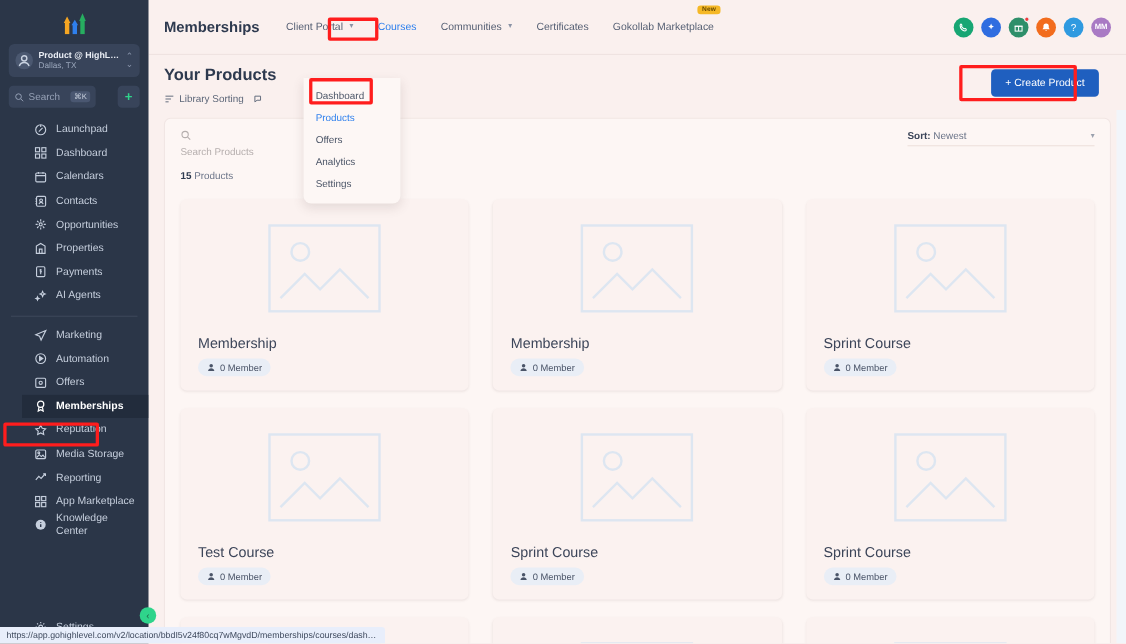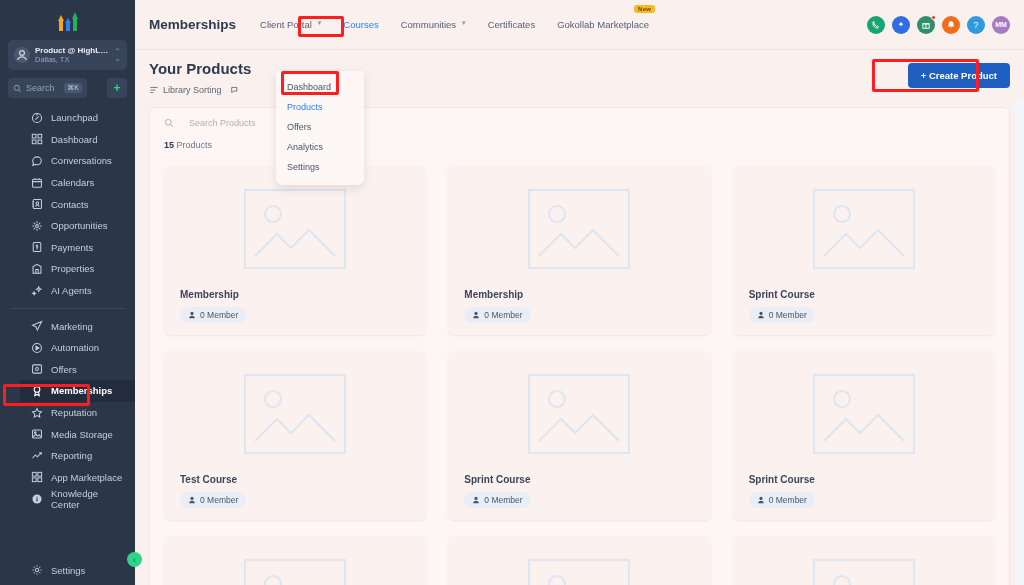--- a/index.html
+++ b/index.html
@@ -157,42 +157,42 @@
   .content { flex: 1; position: relative; overflow: hidden; padding: 0 14px; }
   .content-head { padding: 10px 0 0 0; position: relative; }
   .ptitle { font-size: 15px; font-weight: bold; color: #2e3a4f; }
   .subbar { display: flex; align-items: flex-end; gap: 8px; margin-top: 8px; }
   .subitem {
     display: flex; align-items: center; gap: 4px;
     font-size: 9px; color: #5c6678; cursor: pointer;
   }
   .subitem svg { width: 10px; height: 10px; }
   .create-btn {
-    position: absolute; right: 0; top: 13px;
+    position: absolute; right: 11px; top: 13px;
     background: #1f5fbf; color: #fff;
-    font-size: 9.5px; font-weight: bold;
+    font-size: 9.5px; font-weight: normal;
     padding: 7px 13px; border-radius: 4px;
     border: none; cursor: pointer;
     white-space: nowrap;
   }
 
   .panel {
     margin-top: 12px;
     background: #fdf6f4;
     border: 1px solid #f1e6e4;
     border-radius: 6px 6px 0 0;
     height: 100%;
     position: relative;
     overflow: hidden;
   }
   .panel-head {
     display: flex; align-items: flex-start; justify-content: space-between;
     padding: 10px 14px 0 14px;
   }
-  .psearch { display: flex; align-items: flex-start; gap: 15px; }
+  .psearch { display: flex; align-items: flex-start; gap: 5px; flex-direction: column; }
   .psearch .ph { font-size: 9px; color: #b5aead; }
   .psearch svg { width: 10px; height: 10px; }
   .pcount { font-size: 9px; color: #6b7488; margin: 12px 0 0 14px; }
   .pcount b { color: #2e3a4f; }
   .sortsel {
     display: flex; align-items: center; gap: 40px;
     font-size: 9px; color: #6b7488; cursor: pointer;
     border-bottom: 1px solid #eee0dd; padding-bottom: 4px;
     min-width: 170px; justify-content: space-between;
   }
@@ -210,21 +210,21 @@
     border-radius: 6px;
     box-shadow: 0 1px 2px rgba(120,100,98,.10);
     padding: 10px 10px 12px 10px;
     cursor: pointer;
   }
   .thumb {
     height: 105px;
     display: flex; align-items: center; justify-content: center;
   }
   .thumb svg { width: 108px; height: 86px; }
-  .card-title { font-size: 10px; font-weight: bold; color: #3c4559; margin: 8px 0 0 6px; }
+  .card-title { font-size: 13px; font-weight: normal; color: #3c4559; margin: 8px 0 0 6px; }
   .member-pill {
     display: inline-flex; align-items: center; gap: 4px;
     background: #e9eef6; border-radius: 10px;
     padding: 3px 8px; margin: 7px 0 0 6px;
     font-size: 8.5px; color: #4a5468;
   }
   .member-pill svg { width: 8px; height: 8px; }
 
   
   .dropdown {
@@ -323,28 +323,20 @@
               <rect x="8.2" y="1.5" width="4.3" height="4.3"></rect>
               <rect x="1.5" y="8.2" width="4.3" height="4.3"></rect>
               <rect x="8.2" y="8.2" width="4.3" height="4.3"></rect>
             </svg>
         </span>
         <span class="lbl">Dashboard</span>
       </div>
       <div class="nav-item">
         <span class="ico">
           <svg viewBox="0 0 14 14" fill="none" stroke="#c6cfdd" stroke-width="1.2">
-              <path d="M12 6.8c0 2.6-2.2 4.6-5 4.6-.7 0-1.4-.1-2-.4L2 12l.9-2.2C2.3 9 2 7.9 2 6.8 2 4.2 4.2 2.2 7 2.2s5 2 5 4.6z"></path>
-            </svg>
-        </span>
-        <span class="lbl">Conversations</span>
-      </div>
-      <div class="nav-item">
-        <span class="ico">
-          <svg viewBox="0 0 14 14" fill="none" stroke="#c6cfdd" stroke-width="1.2">
               <rect x="1.8" y="2.6" width="10.4" height="9.4" rx="1.2"></rect>
               <path d="M1.8 5.4h10.4M4.6 1.5v2M9.4 1.5v2"></path>
             </svg>
         </span>
         <span class="lbl">Calendars</span>
       </div>
       <div class="nav-item">
         <span class="ico">
           <svg viewBox="0 0 14 14" fill="none" stroke="#c6cfdd" stroke-width="1.2">
               <rect x="2.6" y="1.8" width="9.6" height="10.4" rx="1.2"></rect>
@@ -360,34 +352,34 @@
           <svg viewBox="0 0 14 14" fill="none" stroke="#c6cfdd" stroke-width="1.2">
               <circle cx="7" cy="7" r="1.6"></circle>
               <path d="M7 1.6v2.2M7 10.2v2.2M1.6 7h2.2M10.2 7h2.2M3.2 3.2l1.6 1.6M9.2 9.2l1.6 1.6M10.8 3.2 9.2 4.8M4.8 9.2l-1.6 1.6"></path>
             </svg>
         </span>
         <span class="lbl">Opportunities</span>
       </div>
       <div class="nav-item">
         <span class="ico">
           <svg viewBox="0 0 14 14" fill="none" stroke="#c6cfdd" stroke-width="1.2">
+              <path d="M2.4 12V4.2l4.6-2.6 4.6 2.6V12z"></path>
+              <path d="M5.6 12V7.6h2.8V12"></path>
+            </svg>
+        </span>
+        <span class="lbl">Properties</span>
+      </div>
+      <div class="nav-item">
+        <span class="ico">
+          <svg viewBox="0 0 14 14" fill="none" stroke="#c6cfdd" stroke-width="1.2">
               <rect x="2.6" y="1.8" width="8.8" height="10.4" rx="1.2"></rect>
               <path d="M7 4.2v5.6M5.6 5.2h2.4M6 7h2.4"></path>
             </svg>
         </span>
         <span class="lbl">Payments</span>
-      </div>
-      <div class="nav-item">
-        <span class="ico">
-          <svg viewBox="0 0 14 14" fill="none" stroke="#c6cfdd" stroke-width="1.2">
-              <path d="M2.4 12V4.2l4.6-2.6 4.6 2.6V12z"></path>
-              <path d="M5.6 12V7.6h2.8V12"></path>
-            </svg>
-        </span>
-        <span class="lbl">Properties</span>
       </div>
       <div class="nav-item">
         <span class="ico">
           <svg viewBox="0 0 14 14" fill="none" stroke="#c6cfdd" stroke-width="1.2">
               <path d="M9 2.2l.8 1.9 1.9.8-1.9.8-.8 1.9-.8-1.9-1.9-.8 1.9-.8z"></path>
               <path d="M3.6 8l.5 1.2 1.2.5-1.2.5-.5 1.2-.5-1.2-1.2-.5 1.2-.5z"></path>
             </svg>
         </span>
         <span class="lbl">AI Agents</span>
       </div>
@@ -571,20 +563,24 @@
 
       <div class="panel">
         <div class="panel-head">
           <div class="psearch">
             <svg viewBox="0 0 14 14" fill="none" stroke="#b5aead" stroke-width="1.4">
                 <circle cx="6" cy="6" r="4"></circle>
                 <path d="M9.2 9.2 12.5 12.5"></path>
               </svg>
             <span class="ph">Search Products</span>
           </div>
+          <div class="sortsel">
+            <span><b>Sort:</b> <span>Newest</span></span>
+            <span style="font-size:7px;color:#9aa0ad;">▾</span>
+          </div>
         </div>
 
         <div class="pcount">
           <b>15</b>
           <span>Products</span>
         </div>
 
         <div class="grid">
 
           <div class="card">
@@ -743,14 +739,15 @@
 
       <div class="hl-box" style="left:146px;top:21px;width:58px;height:24px;"></div>
 
       <div class="hl-box" style="left:737px;top:9px;width:107px;height:33px;"></div>
     </div>
 
   </div>
 
   <div class="hl-box" style="left:3px;top:384px;width:87px;height:22px;"></div>
 
+  <div class="statusbar">https://app.gohighlevel.com/v2/location/bbdI5v24f80cq7wMgvdD/memberships/courses/dashbo...</div>
 
 </div>
 
 </body></html>

